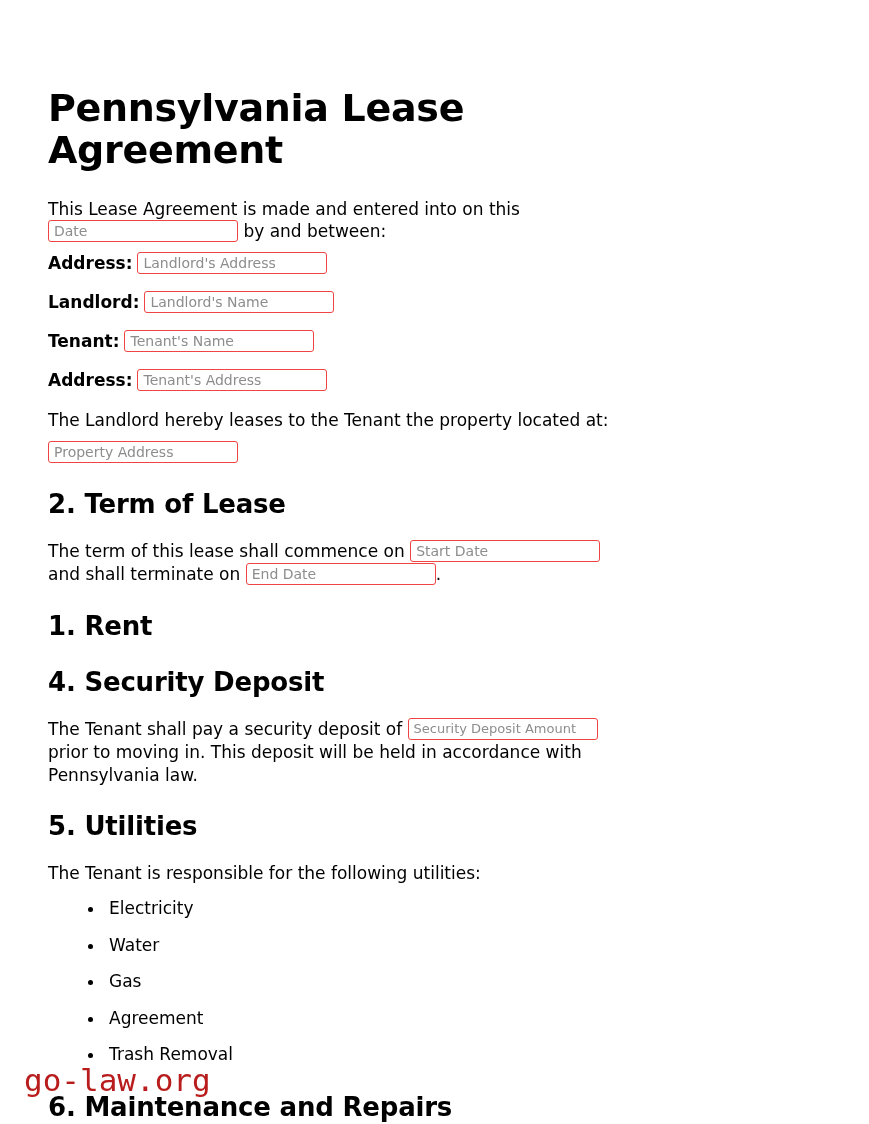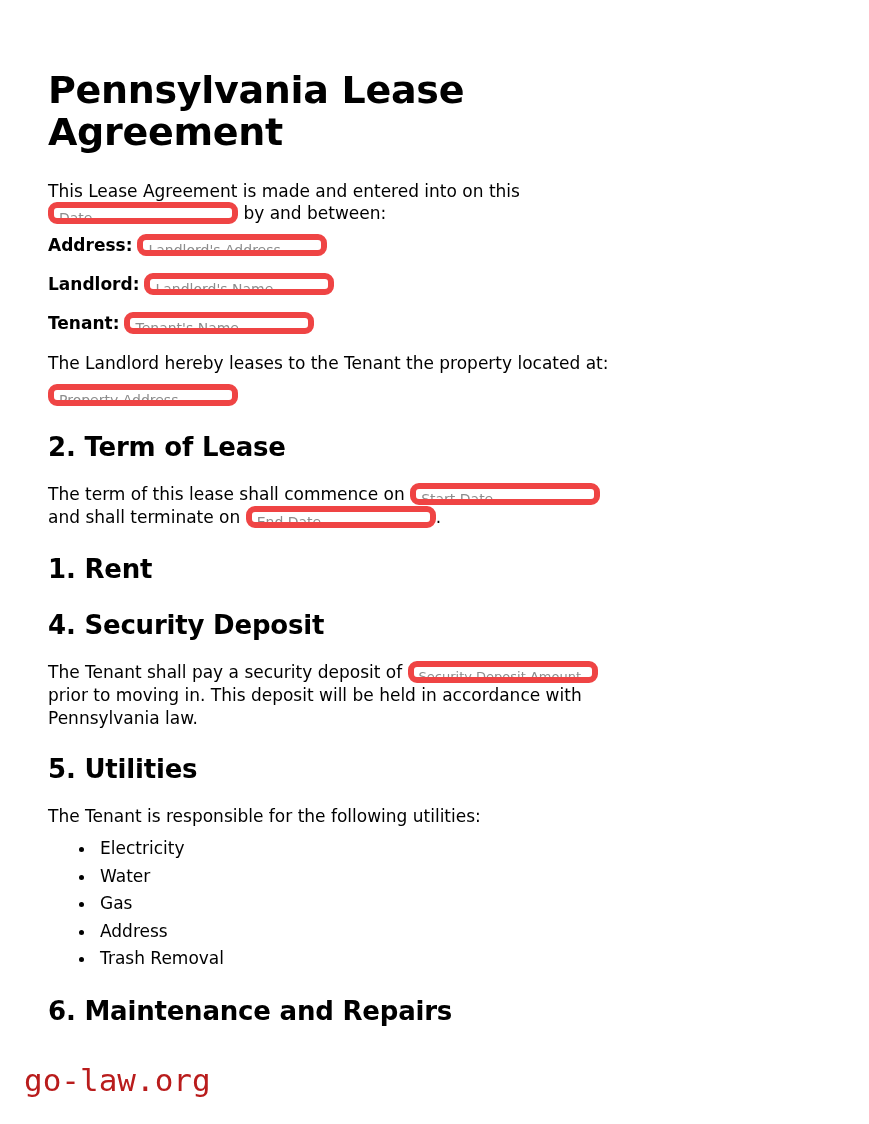--- a/index.html
+++ b/index.html
@@ -15,21 +15,21 @@
     font-family: "DejaVu Sans", sans-serif;
     color: #000000;
   }
   .page {
     position: absolute;
     top: 0;
     left: 0;
     width: 687px;
     height: 1124px;
     box-sizing: border-box;
-    padding: 70px 72px 0 48px;
+    padding: 88px 72px 0 48px;
     overflow: hidden;
   }
   h1.doc-title {
     font-size: 38px;
     font-weight: bold;
     letter-spacing: -0.3px;
     margin: 0 0 26px 0;
     line-height: 1.1;
   }
   h2.section-title {
@@ -43,22 +43,22 @@
     font-size: 17px;
     line-height: 1.32;
     margin: 0 0 10px 0;
   }
   .field {
     display: inline-block;
     box-sizing: border-box;
     width: 190px;
     height: 22px;
     line-height: 20px;
-    border: 6px solid #ef4444;
-    border-radius: 9px;
+    border: 1px solid #ef4444;
+    border-radius: 3px;
     background: #ffffff;
     color: #8d8d8d;
     font-family: "DejaVu Sans", sans-serif;
     font-size: 14px;
     padding: 0 5px;
     vertical-align: middle;
     overflow: hidden;
     white-space: nowrap;
     position: relative;
     top: -1px;
@@ -84,21 +84,21 @@
     margin: 0 0 6px 0;
   }
   ul.utility-list {
     margin: 8px 0 0 0;
     padding-left: 44px;
     font-size: 17px;
     line-height: 1.38;
     list-style-type: disc;
   }
   ul.utility-list li {
-    margin: 4px;
+    margin: 13px;
     padding-left: 4px;
   }
   .watermark {
     position: absolute;
     left: 24px;
     top: 1062px;
     font-family: "DejaVu Sans Mono", monospace;
     font-size: 31px;
     color: #b91c1c;
     letter-spacing: 0px;
@@ -113,39 +113,40 @@
   <h1 class="doc-title">Pennsylvania Lease Agreement</h1>
 
   <p class="body-text intro"><span>This Lease Agreement is made and entered into on this</span> <span class="field">Date</span> <span>by and between:</span></p>
 
   <div class="party-row"><span class="party-label">Address:</span><span class="field">Landlord's Address</span></div>
 
   <div class="party-row"><span class="party-label">Landlord:</span><span class="field">Landlord's Name</span></div>
 
   <div class="party-row"><span class="party-label">Tenant:</span><span class="field">Tenant's Name</span></div>
 
+  <div class="party-row"><span class="party-label">Address:</span><span class="field">Tenant's Address</span></div>
 
   <p class="body-text">The Landlord hereby leases to the Tenant the property located at:</p>
   <p class="body-text standalone-field"><span class="field">Property Address</span></p>
 
   <h2 class="section-title">2. Term of Lease</h2>
   <p class="body-text"><span>The term of this lease shall commence on</span> <span class="field">Start Date</span> <span>and shall terminate on</span> <span class="field">End Date</span><span>.</span></p>
 
   <h2 class="section-title">1. Rent</h2>
 
   <h2 class="section-title">4. Security Deposit</h2>
   <p class="body-text"><span>The Tenant shall pay a security deposit of</span> <span class="field small-text">Security Deposit Amount</span> <span>prior to moving in. This deposit will be held in accordance with Pennsylvania law.</span></p>
 
   <h2 class="section-title">5. Utilities</h2>
   <p class="body-text">The Tenant is responsible for the following utilities:</p>
   <ul class="utility-list">
     <li>Electricity</li>
     <li>Water</li>
     <li>Gas</li>
-    <li>Address</li>
+    <li>Agreement</li>
     <li>Trash Removal</li>
   </ul>
 
   <h2 class="section-title">6. Maintenance and Repairs</h2>
 
 </div>
 
 <div class="watermark">go-law.org</div>
 
 </body></html>

